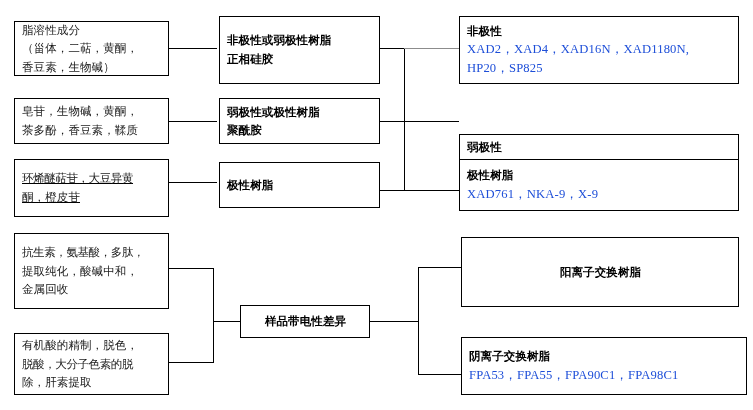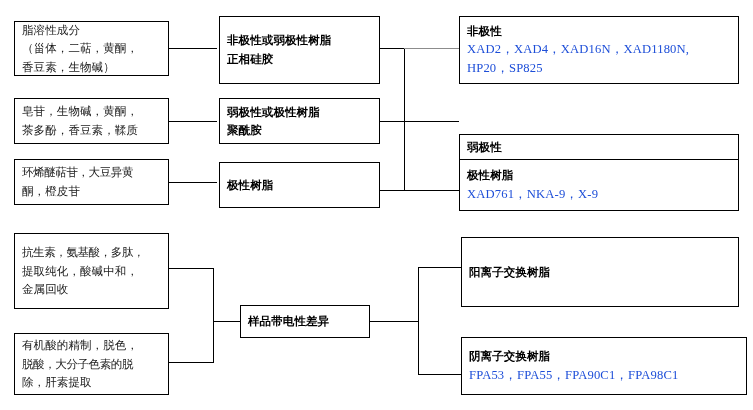--- a/index.html
+++ b/index.html
@@ -98,21 +98,21 @@
   <div class="box" style="left:219px; top:98px; width:161px; height:46px;justify-content:flex-end;">
     <div class="line-cn bold">弱极性或极性树脂</div>
     <div class="line-cn bold">聚酰胺</div>
   </div>
 
   <div class="box" style="left:459px; top:98px; width:280px; height:46px;margin-top:36px;">
     <div class="line-cn bold">弱极性</div>
     <div class="line-lat">XAD7HP，AB-8</div>
   </div>
 
-  <div class="box" style="left:14px; top:159px; width:155px; height:46px;">
+  <div class="box" style="left:14px; top:159px; width:155px; height:58px;text-decoration:underline;">
     <div class="line-cn squeeze">环烯醚萜苷，大豆异黄</div>
     <div class="line-cn">酮，橙皮苷</div>
   </div>
 
   <div class="box" style="left:219px; top:162px; width:161px; height:46px;">
     <div class="line-cn bold">极性树脂</div>
   </div>
 
   <div class="box" style="left:459px; top:159px; width:280px; height:52px;">
     <div class="line-cn bold">极性树脂</div>
@@ -135,24 +135,24 @@
     <div class="line-cn">金属回收</div>
   </div>
 
   <div class="box" style="left:14px; top:333px; width:155px; height:62px;">
     <div class="line-cn">有机酸的精制，脱色，</div>
     <div class="line-cn squeeze">脱酸，大分子色素的脱</div>
     <div class="line-cn">除，肝素提取</div>
   </div>
 
   <div class="box" style="left:240px; top:305px; width:130px; height:33px;">
-    <div class="line-cn bold" style="">样品带电性差异</div>
+    <div class="line-cn bold" style="text-align:center;">样品带电性差异</div>
   </div>
 
-  <div class="box" style="left:461px; top:237px; width:278px; height:70px;">
+  <div class="box" style="left:461px; top:237px; width:278px; height:70px;align-items:center;">
     <div class="line-cn bold">阳离子交换树脂</div>
   </div>
 
   <div class="box" style="left:461px; top:337px; width:286px; height:58px;">
     <div class="line-cn bold">阴离子交换树脂</div>
     <div class="line-lat">FPA53，FPA55，FPA90C1，FPA98C1</div>
   </div>
 
 </div>
 

